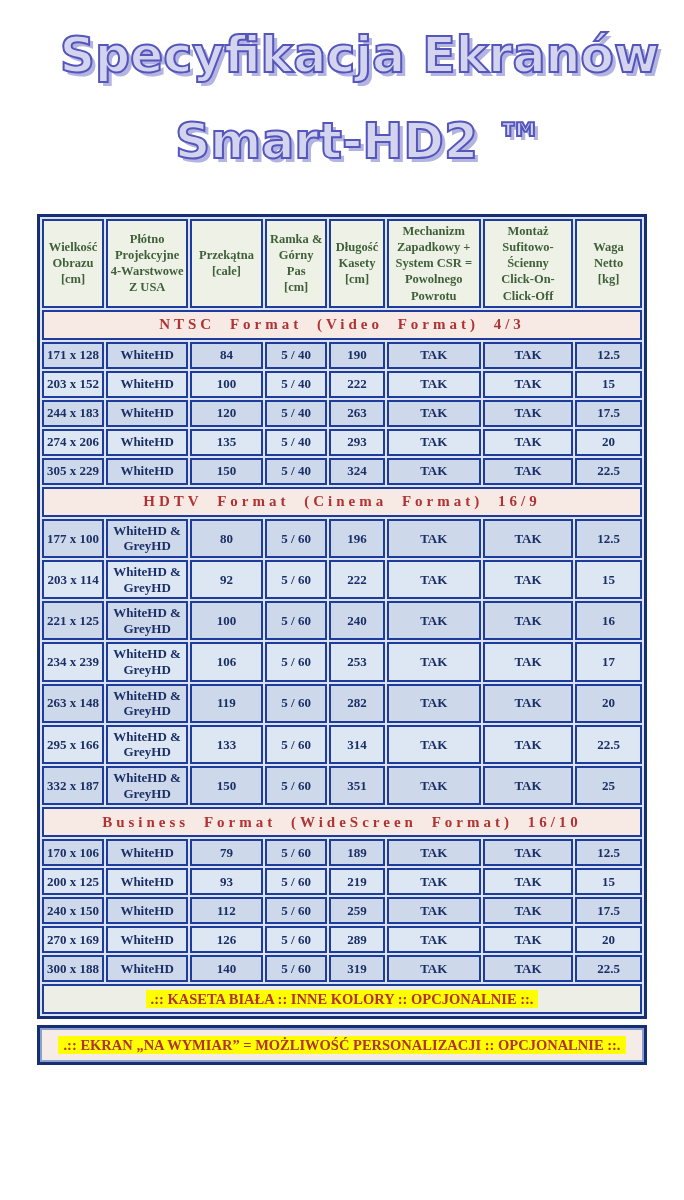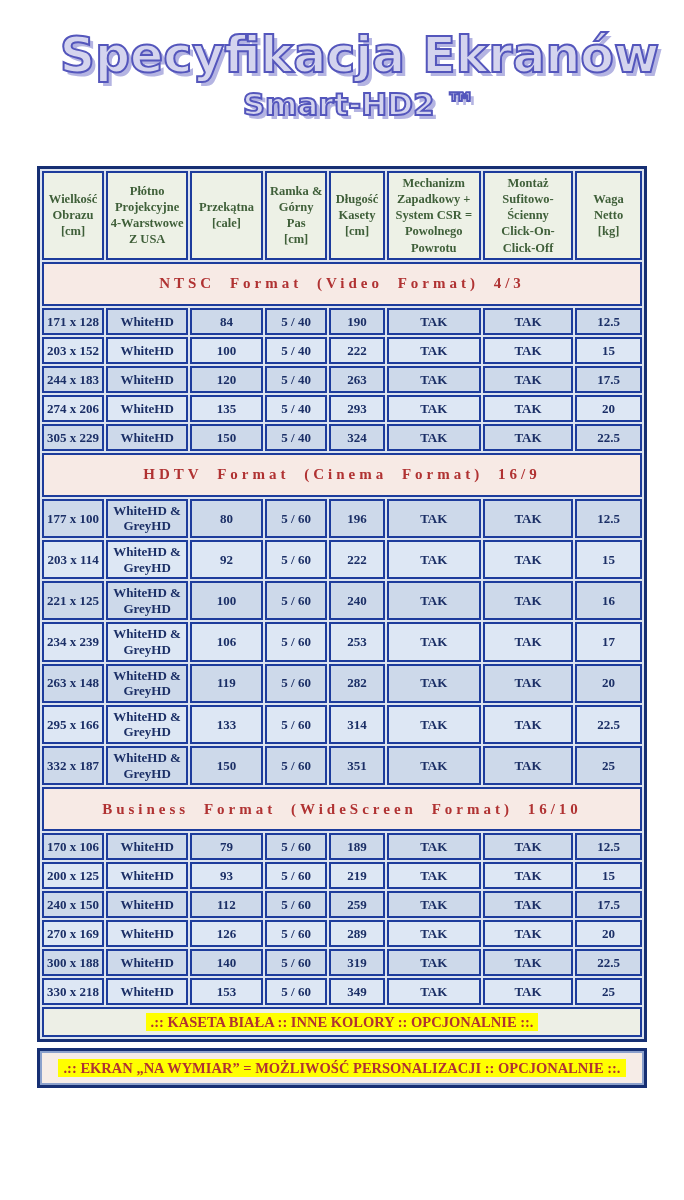--- a/index.html
+++ b/index.html
@@ -18,21 +18,21 @@
     display: block;
     font-family: "DejaVu Sans", sans-serif;
     font-weight: bold;
     font-size: 49px;
     line-height: 1.22;
     letter-spacing: 0px;
     color: var(--title-fill);
     -webkit-text-stroke: 2px var(--title-stroke);
     text-shadow: 4px 4px 0 var(--title-shadow);
   }
-  .title-line2 { font-size: 31px; margin-top: 0; }
+  .title-line2 { font-size: 49px; margin-top: 26px; }
 
   
   table.spec-table {
     width: 610px;
     margin: 42px auto 0 auto;
     border-collapse: separate;
     border-spacing: 2px;
     background: #dce3ef;
     border: 3px solid var(--border-dark);
     table-layout: fixed;
@@ -53,21 +53,21 @@
     padding: 2px 1px;
     white-space: pre-line;
   }
   td.band {
     background: var(--band-bg);
     color: var(--band-text);
     font-size: 15px;
     font-weight: bold;
     letter-spacing: 4px;
     word-spacing: 7px;
-    height: 44px;
+    height: 30px;
     padding: 2px;
   }
   td.data {
     background: var(--row-light);
     color: var(--data-text);
     font-size: 13px;
     font-weight: bold;
     line-height: 1.2;
     height: 27px;
     padding: 2px 1px;
@@ -334,30 +334,20 @@
         <tr class="shade-dark">
           <td class="data">300 x 188</td>
           <td class="data">WhiteHD</td>
           <td class="data">140</td>
           <td class="data">5 / 60</td>
           <td class="data">319</td>
           <td class="data">TAK</td>
           <td class="data">TAK</td>
           <td class="data">22.5</td>
         </tr>
-        <tr class="shade-light">
-          <td class="data">330 x 218</td>
-          <td class="data">WhiteHD</td>
-          <td class="data">153</td>
-          <td class="data">5 / 60</td>
-          <td class="data">349</td>
-          <td class="data">TAK</td>
-          <td class="data">TAK</td>
-          <td class="data">25</td>
-        </tr>
         <tr>
           <td colspan="8" class="note-cell"><span class="hl">.:: KASETA BIAŁA :: INNE KOLORY :: OPCJONALNIE ::.</span></td>
         </tr>
       </tbody>
   </table>
 
   <div class="footer-box">
     <span class="hl">.:: EKRAN „NA WYMIAR” = MOŻLIWOŚĆ PERSONALIZACJI :: OPCJONALNIE ::.</span>
   </div>
 

